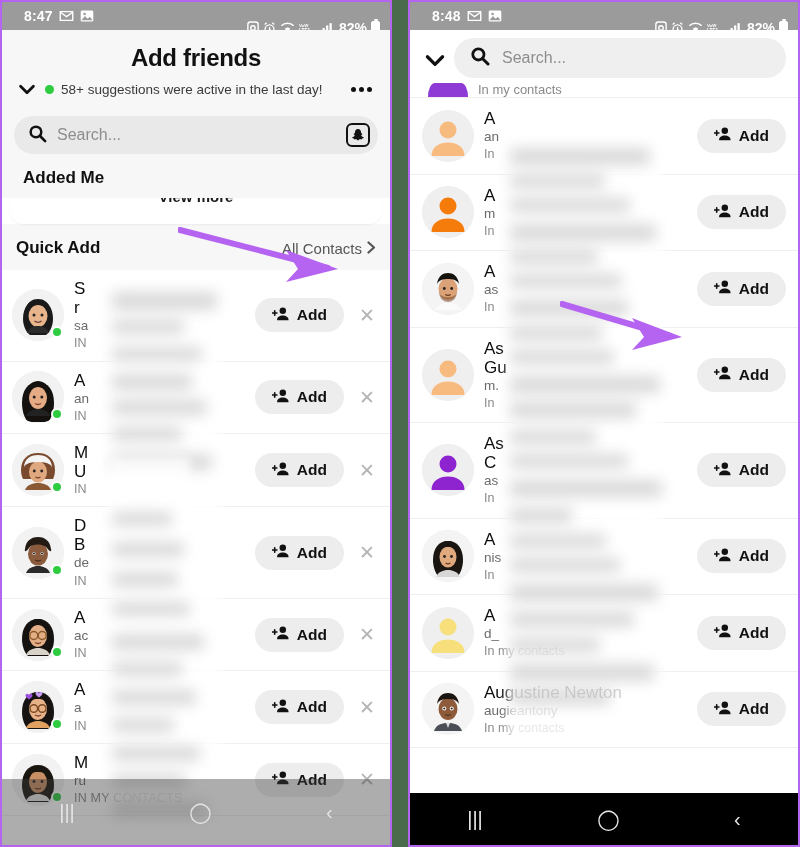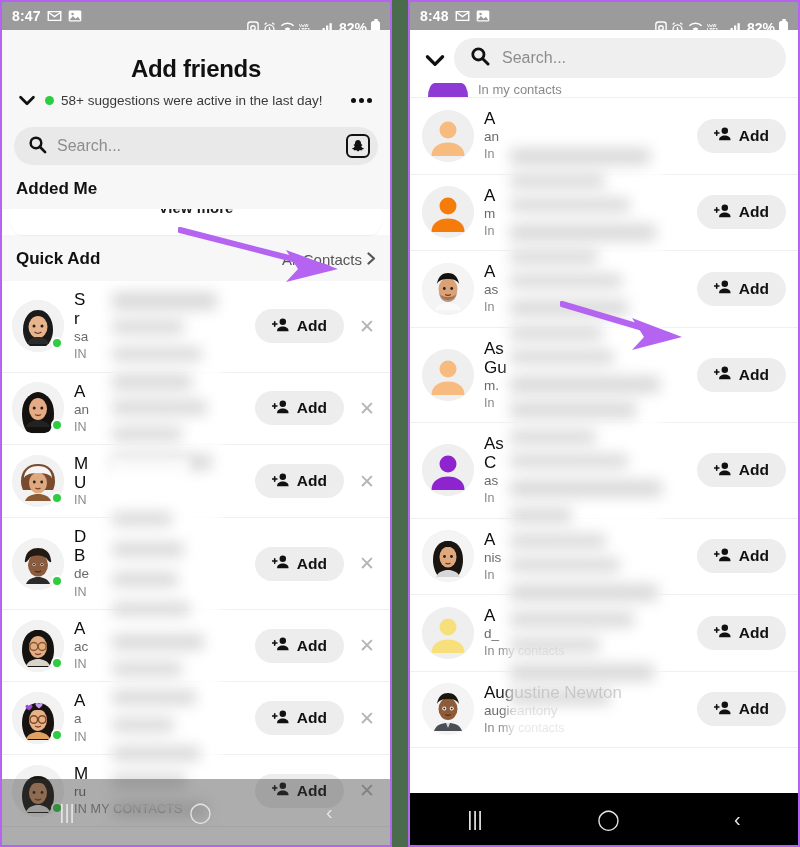--- a/index.html
+++ b/index.html
@@ -20,37 +20,37 @@
   }
   .panel-left  { left: 0;   width: 392px; }
   .panel-right { left: 408px; width: 392px; }
 
   
   .statusbar {
     height: 28px; background: #9b9b9b; color: #ffffff;
     display: flex; align-items: center; justify-content: space-between;
     padding: 0 10px; font-size: 13px; font-weight: 600;
   }
-  .sb-left { display: flex; align-items: center; gap: 6px; }
+  .sb-left { display: flex; align-items: center; gap: 6px; margin-left: 12px; }
   .sb-right { display: flex; align-items: center; gap: 4px; margin-top: 24px; }
   .sb-time { font-size: 14px; letter-spacing: .2px; }
   .sb-ico { display: inline-flex; align-items: center; justify-content: center; }
   .sb-pct { font-size: 14px; margin-left: 2px; }
   .batt {
     width: 9px; height: 14px; border: 1.5px solid #fff; border-radius: 2px;
     position: relative; background: #fff;
   }
   .batt::before {
     content:""; position:absolute; top:-3px; left:2px; width:4px; height:2px; background:#fff; border-radius:1px;
   }
 
   
   .app-body { background: #ffffff; height: calc(100% - 28px); position: relative; }
   .hdr-l {
-    background: #f7f7f7; padding: 21px 0 8px 0;
+    background: #f7f7f7; padding: 10px 0 8px 0;
   }
   .title-main {
     text-align: center; font-size: 24px; font-weight: 700; color: #111;
     letter-spacing: -0.3px; padding-top: 4px;
   }
   .sub-row {
     display: flex; align-items: center; gap: 7px; padding: 6px 14px 2px 14px;
   }
   .chev-down { width: 22px; height: 22px; flex: 0 0 auto; }
   .greendot { width: 9px; height: 9px; border-radius: 50%; background: #2ecc41; flex:0 0 auto; }
@@ -65,21 +65,21 @@
     display: flex; align-items: center; gap: 10px; padding: 0 8px 0 14px;
   }
   .search-ph { color: #8d8d8d; font-size: 16px; flex: 1 1 auto; }
   .ghost-box {
     width: 24px; height: 24px; border: 2px solid #111; border-radius: 6px;
     display:flex; align-items:center; justify-content:center; flex:0 0 auto;
   }
 
   .sec-head {
     background: #f7f7f7; font-size: 17px; font-weight: 700; color: #111;
-    padding: 4px 14px 10px 14px;
+    padding: 4px 14px 10px 21px;
   }
 
   
   .viewmore-card {
     background: #fff; border-radius: 0 0 14px 14px;
     margin: 0 8px; height: 26px; position: relative; overflow: hidden;
     box-shadow: 0 1px 2px rgba(0,0,0,.05);
   }
   .viewmore-txt {
     position: absolute; left: 0; right: 0; top: -10px; text-align: center;

